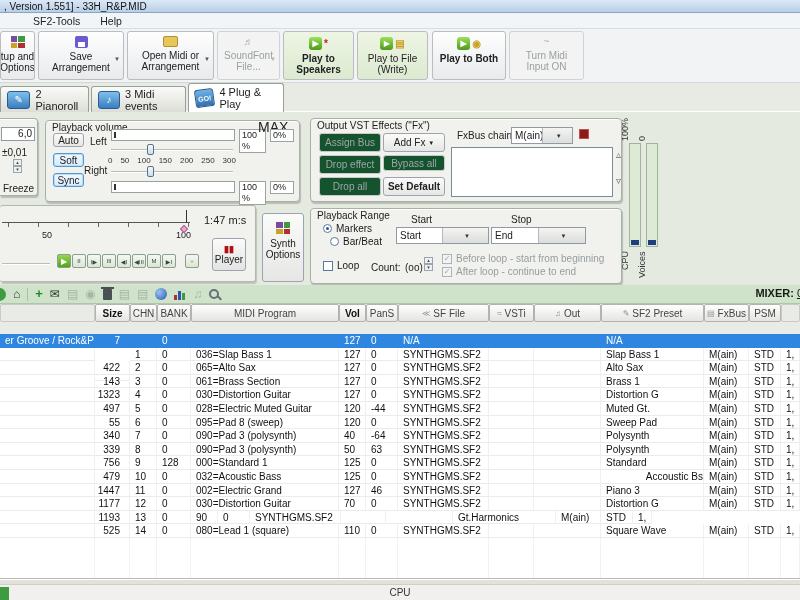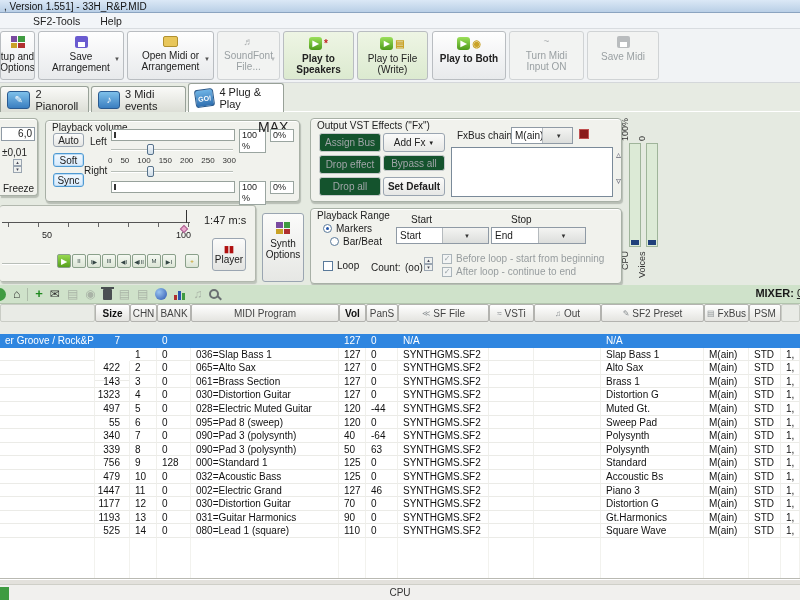--- a/index.html
+++ b/index.html
@@ -182,24 +182,20 @@
           <span class="ico-play">▶</span>
           <span class="gold">◉</span>
         </span>
         <span class="tb-label">Play to Both</span>
       </div>
     <div class="tbtn disabled" style="left:509px;width:75px">
         <span class="grayico">~</span>
         <span class="tb-label">Turn Midi
 Input ON</span>
       </div>
-    <div class="tbtn disabled" style="left:587px;width:72px">
-        <span class="ico-floppy gray"></span>
-        <span class="tb-label">Save Midi</span>
-      </div>
   </div>
 
   <div class="tabrow">
     <div class="tab" style="left:0;width:89px">
         <span class="tab-fold">✎</span>
         <span>2 Pianoroll</span>
       </div>
     <div class="tab" style="left:91px;width:95px">
         <span class="tab-fold">♪</span>
         <span>3 Midi events</span>
@@ -604,21 +600,21 @@
           <div class="td" style="width: 95px;"></div>
           <div class="td ar" style="width: 35px;">479</div>
           <div class="td" style="width: 27px;">10</div>
           <div class="td" style="width: 34px;">0</div>
           <div class="td" style="width: 148px;">032=Acoustic Bass</div>
           <div class="td" style="width: 27px;">125</div>
           <div class="td" style="width: 32px;">0</div>
           <div class="td" style="width: 91px;">SYNTHGMS.SF2</div>
           <div class="td" style="width: 45px;"></div>
           <div class="td" style="width: 67px;"></div>
-          <div class="td" style="width: 103px;">Accoustic Bs</div>
+          <div class="td" style="width: 103px; text-align: right;">Accoustic Bs</div>
           <div class="td" style="width: 45px;">M(ain)</div>
           <div class="td" style="width: 32px;">STD</div>
           <div class="td" style="width: 19px;">1,</div>
         </div>
         <div class="tr">
           <div class="td" style="width: 95px;"></div>
           <div class="td ar" style="width: 35px;">1447</div>
           <div class="td" style="width: 27px;">11</div>
           <div class="td" style="width: 34px;">0</div>
           <div class="td" style="width: 148px;">002=Electric Grand</div>
@@ -646,21 +642,20 @@
           <div class="td" style="width: 103px;">Distortion G</div>
           <div class="td" style="width: 45px;">M(ain)</div>
           <div class="td" style="width: 32px;">STD</div>
           <div class="td" style="width: 19px;">1,</div>
         </div>
         <div class="tr">
           <div class="td" style="width: 95px;"></div>
           <div class="td ar" style="width: 35px;">1193</div>
           <div class="td" style="width: 27px;">13</div>
           <div class="td" style="width: 34px;">0</div>
-          <div class="td" style="width: 148px;">031=Guitar Harmonics</div>
           <div class="td" style="width: 27px;">90</div>
           <div class="td" style="width: 32px;">0</div>
           <div class="td" style="width: 91px;">SYNTHGMS.SF2</div>
           <div class="td" style="width: 45px;"></div>
           <div class="td" style="width: 67px;"></div>
           <div class="td" style="width: 103px;">Gt.Harmonics</div>
           <div class="td" style="width: 45px;">M(ain)</div>
           <div class="td" style="width: 32px;">STD</div>
           <div class="td" style="width: 19px;">1,</div>
         </div>

